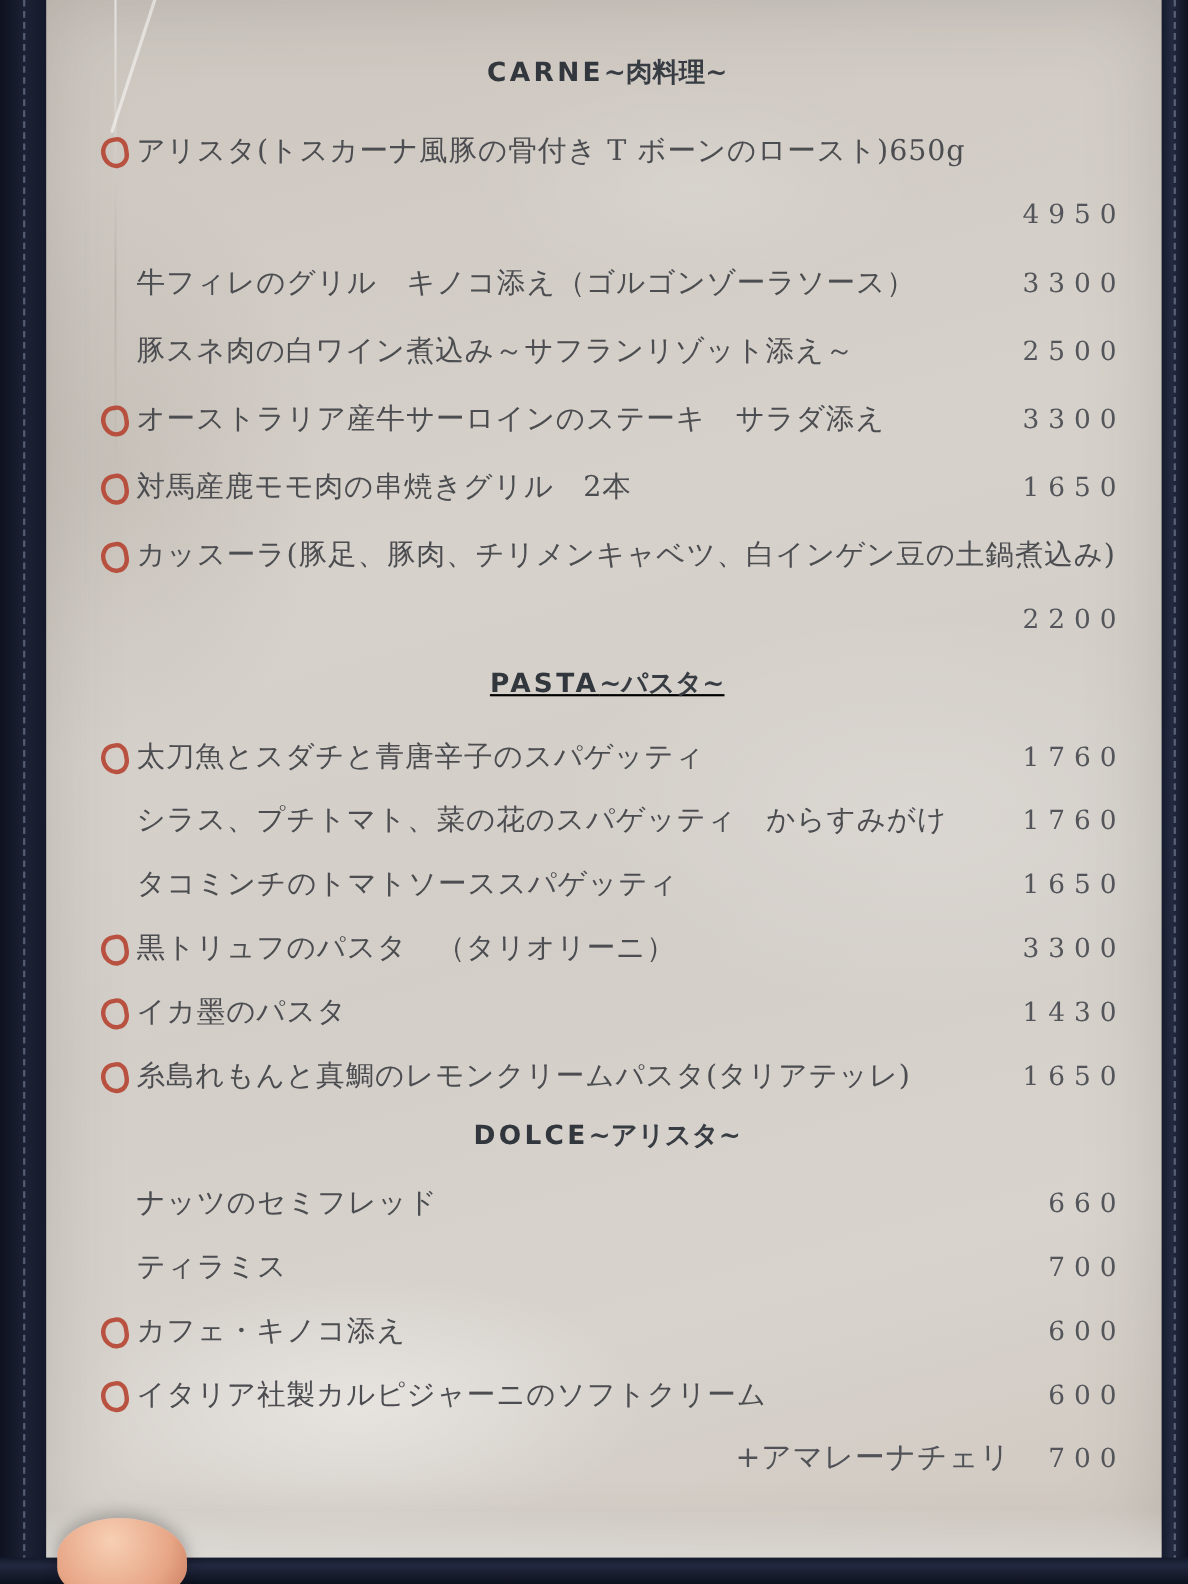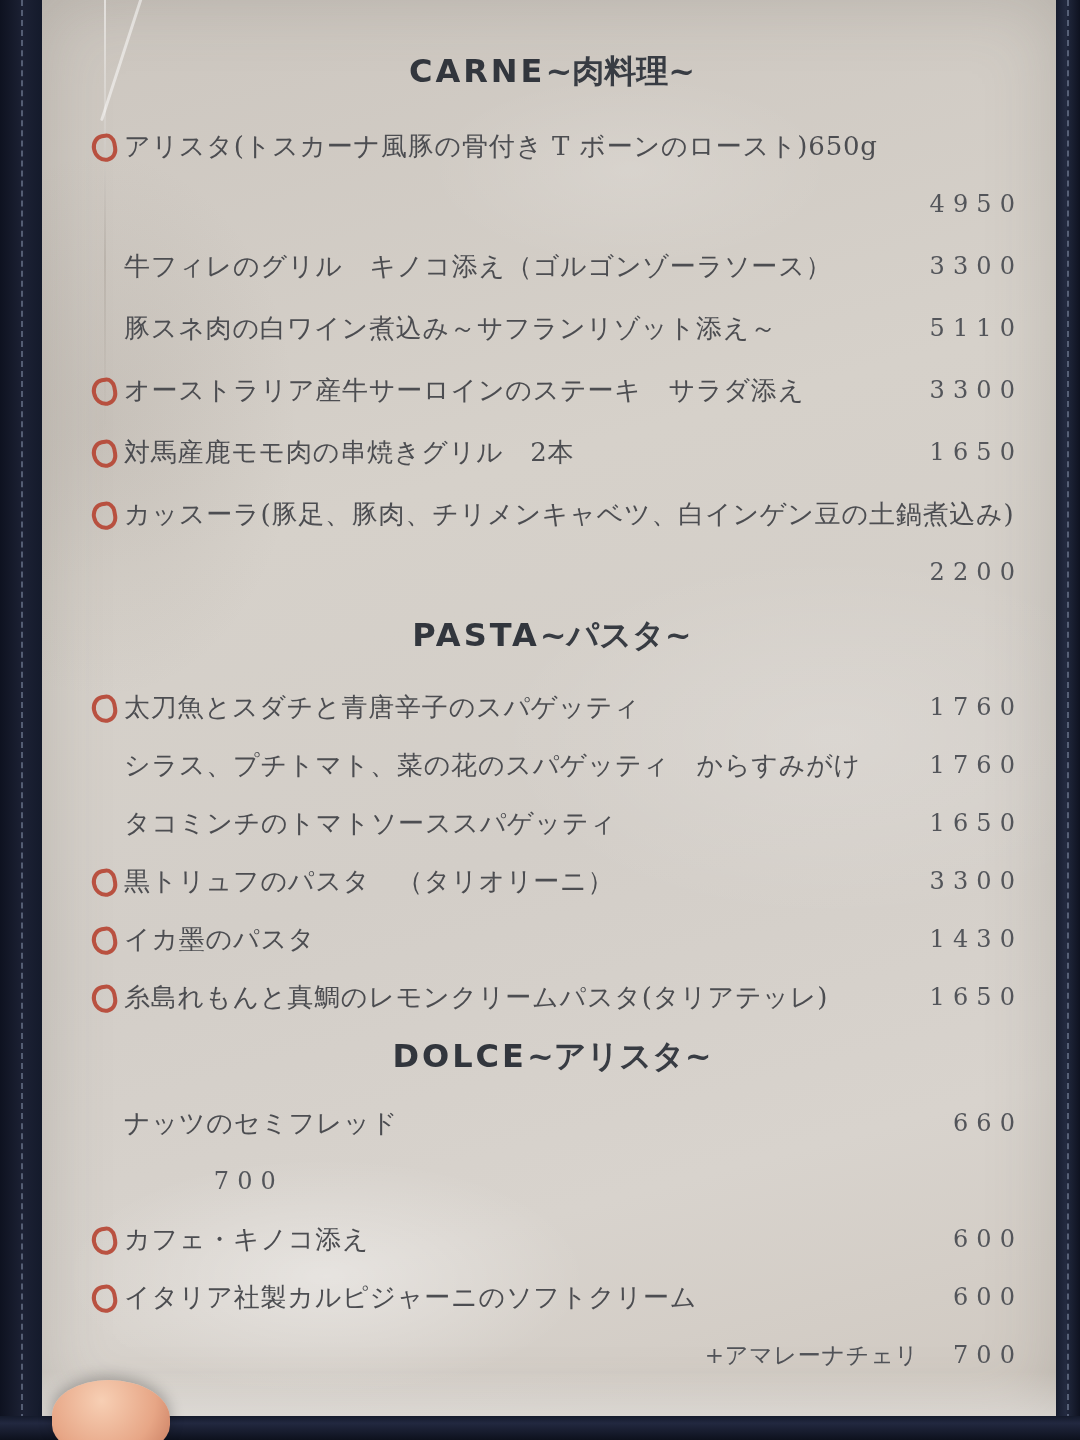--- a/index.html
+++ b/index.html
@@ -52,41 +52,41 @@
 
   
   .finger { position:absolute; left:52px; bottom:-14px; width:118px; height:74px;
     border-radius:55% 60% 45% 45%;
     background:radial-gradient(circle at 42% 28%, #f7cfb4, #e7a686 62%, #cc8164 95%);
     box-shadow:0 -4px 14px rgba(0,0,0,0.25);
   }
 
   
   main { position:relative; width:100%; height:100%; padding:52px 40px 0 46px; }
-  h2 { text-align:center; margin:0 0 38px 0; font-size:32px; line-height:1.2; font-weight:700; }
+  h2 { text-align:center; margin:0 0 38px 0; font-size:24px; line-height:1.2; font-weight:700; }
   h2 .en { font-family:"DejaVu Sans","Liberation Sans",sans-serif; font-weight:bold;
     letter-spacing:3px; color:#32363d; }
   h2 .ja { font-family:"DejaVu Serif","Liberation Serif",serif; color:#383c43; font-weight:600; }
-  section[data-name="menu-section-pasta"] h2 { margin-top:18px; margin-bottom:34px; }
+  section[data-name="menu-section-pasta"] h2 { margin-top:18px; margin-bottom:34px;text-decoration:underline; }
   section[data-name="menu-section-dolce"] h2 { margin-top:6px; margin-bottom:30px; }
 
   .row { display:flex; align-items:center; line-height:36px; margin:0 0 26px 0; }
   section[data-name="menu-section-pasta"] .row { margin-bottom:22px; }
   section[data-name="menu-section-dolce"] .row { margin-bottom:22px; }
   .mark { flex:0 0 36px; position:relative; align-self:center; height:30px; }
   .mark.on::before { content:""; position:absolute; left:4px; top:3px; width:17px; height:20px;
     border:4px solid var(--mark-red,#b5402e); border-radius:55% 45% 52% 62%;
     transform:rotate(-10deg); opacity:0.88; }
   .name { flex:1; font-size:26px; letter-spacing:0.8px; color:var(--text,#4c4d51); }
   .price { flex:0 0 160px; text-align:right; font-size:24px; letter-spacing:0.34em;
     margin-right:-0.3em; color:var(--price,#53555a); }
   .price-row { justify-content:flex-end; margin-top:-4px; }
   .price-row .price { flex:0 0 auto; }
   .addon { justify-content:flex-end; margin-bottom:0; }
-  .addon .name { flex:0 0 auto; font-size:23px; color:#505257; }
+  .addon .name { flex:0 0 auto; font-size:27px; color:#505257; }
   .addon .price { flex:0 0 auto; margin-left:34px; }
 </style>
 </head>
 <body>
 
 <div class="scene" data-name="menu-photo-scene">
   <div class="binder-left" data-name="menu-binder-left-edge"></div>
   <div class="binder-right" data-name="menu-binder-right-edge"></div>
   <div class="binder-corner-tr" data-name="menu-binder-top-right-corner"></div>
   <div class="binder-corner-tl" data-name="menu-binder-top-left-corner"></div>
@@ -108,21 +108,21 @@
             <span class="price" data-name="item-price">4950</span>
           </div>
           <div class="row" data-name="menu-item">
             <span class="mark" data-name="mark-spacer"></span>
             <span class="name" data-name="item-name">牛フィレのグリル　キノコ添え（ゴルゴンゾーラソース）</span>
             <span class="price" data-name="item-price">3300</span>
           </div>
           <div class="row" data-name="menu-item">
             <span class="mark" data-name="mark-spacer"></span>
             <span class="name" data-name="item-name">豚スネ肉の白ワイン煮込み～サフランリゾット添え～</span>
-            <span class="price" data-name="item-price">5110</span>
+            <span class="price" data-name="item-price">2500</span>
           </div>
           <div class="row" data-name="menu-item">
             <span class="mark on" data-name="red-circle-mark"></span>
             <span class="name" data-name="item-name">オーストラリア産牛サーロインのステーキ　サラダ添え</span>
             <span class="price" data-name="item-price">3300</span>
           </div>
           <div class="row" data-name="menu-item">
             <span class="mark on" data-name="red-circle-mark"></span>
             <span class="name" data-name="item-name">対馬産鹿モモ肉の串焼きグリル　2本</span>
             <span class="price" data-name="item-price">1650</span>
@@ -170,20 +170,21 @@
         </section>
         <section data-name="menu-section-dolce">
           <h2 data-name="section-title"><span class="en" data-name="section-title-en">DOLCE</span><span class="ja" data-name="section-title-ja">~アリスタ~</span></h2>
           <div class="row" data-name="menu-item">
             <span class="mark" data-name="mark-spacer"></span>
             <span class="name" data-name="item-name">ナッツのセミフレッド</span>
             <span class="price" data-name="item-price">660</span>
           </div>
           <div class="row" data-name="menu-item">
             <span class="mark" data-name="mark-spacer"></span>
+            <span class="name" data-name="item-name">ティラミス</span>
             <span class="price" data-name="item-price">700</span>
           </div>
           <div class="row" data-name="menu-item">
             <span class="mark on" data-name="red-circle-mark"></span>
             <span class="name" data-name="item-name">カフェ・キノコ添え</span>
             <span class="price" data-name="item-price">600</span>
           </div>
           <div class="row" data-name="menu-item">
             <span class="mark on" data-name="red-circle-mark"></span>
             <span class="name" data-name="item-name">イタリア社製カルピジャーニのソフトクリーム</span>

